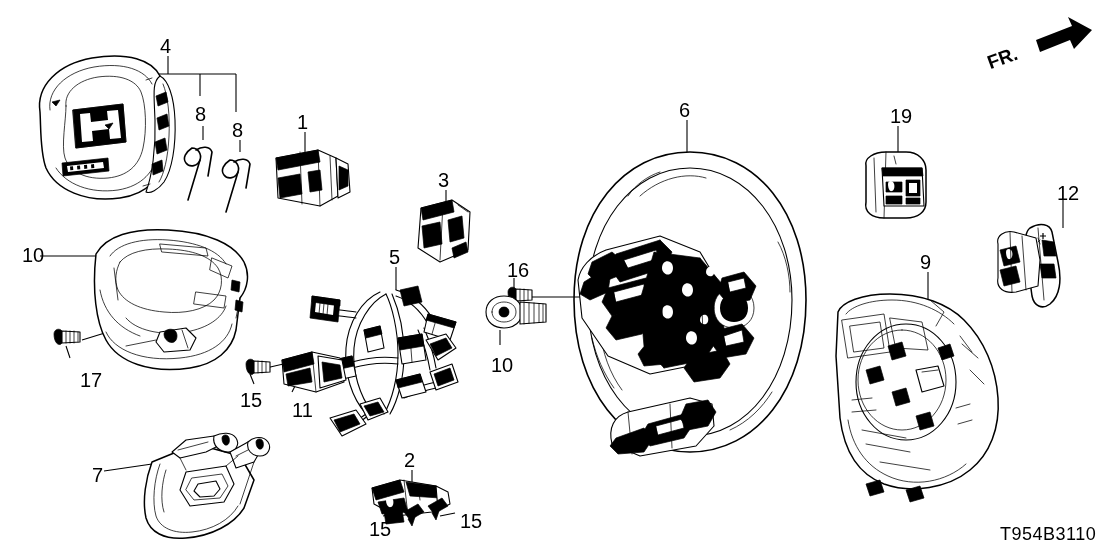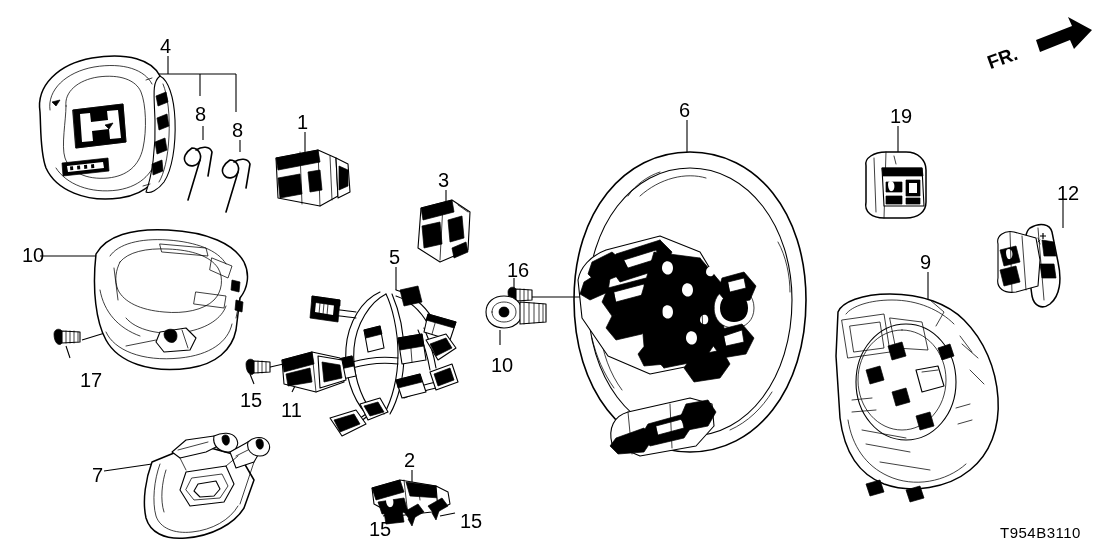--- a/index.html
+++ b/index.html
@@ -4,21 +4,21 @@
 <style>
   html,body{margin:0;padding:0;background:#ffffff;}
   body{width:1108px;height:554px;position:relative;overflow:hidden;
        font-family:"Liberation Sans",sans-serif;color:#000;}
   #diagram{position:absolute;left:0;top:0;width:1108px;height:554px;}
   .callout{position:absolute;font-size:20px;line-height:1;color:#000;
            font-family:"Liberation Sans",sans-serif;}
   #fr-label{position:absolute;font-size:19px;font-weight:bold;
             font-family:"Liberation Sans",sans-serif;
             transform:rotate(-20deg);transform-origin:left bottom;}
-  #code-label{position:absolute;font-size:15px;letter-spacing:.5px;
+  #code-label{position:absolute;font-size:18px;letter-spacing:.5px;
               font-family:"Liberation Sans",sans-serif;}
 </style>
 </head>
 <body>
 
 <svg id="diagram" viewBox="0 0 1108 554">
   <defs>
     <style>
       .ln{fill:none;stroke:#000;stroke-width:1.1;stroke-linecap:round;stroke-linejoin:round;}
       .ln2{fill:none;stroke:#000;stroke-width:1.6;stroke-linecap:round;stroke-linejoin:round;}
@@ -468,21 +468,21 @@
     <div class="callout" style="left: 404px; top: 450px;">2</div>
     <div class="callout" style="left: 438px; top: 170px;">3</div>
     <div class="callout" style="left: 160px; top: 36px;">4</div>
     <div class="callout" style="left: 389px; top: 247px;">5</div>
     <div class="callout" style="left: 679px; top: 100px;">6</div>
     <div class="callout" style="left: 92px; top: 465px;">7</div>
     <div class="callout" style="left: 195px; top: 104px;">8</div>
     <div class="callout" style="left: 232px; top: 120px;">8</div>
     <div class="callout" style="left: 920px; top: 252px;">9</div>
     <div class="callout" style="left: 22px; top: 245px;">10</div>
-    <div class="callout" style="left: 281px; top: 400px;">11</div>
+    <div class="callout" style="left: 292px; top: 400px;">11</div>
     <div class="callout" style="left: 1057px; top: 183px; text-align: center;">12</div>
     <div class="callout" style="left: 890px; top: 106px;">19</div>
     <div class="callout" style="left: 491px; top: 355px;">10</div>
     <div class="callout" style="left: 240px; top: 390px;">15</div>
     <div class="callout" style="left: 369px; top: 519px;">15</div>
     <div class="callout" style="left: 460px; top: 511px;">15</div>
     <div class="callout" style="left: 507px; top: 260px;">16</div>
     <div class="callout" style="left: 48px; top: 370px; margin-left: 32px;">17</div>
   </div>
 

